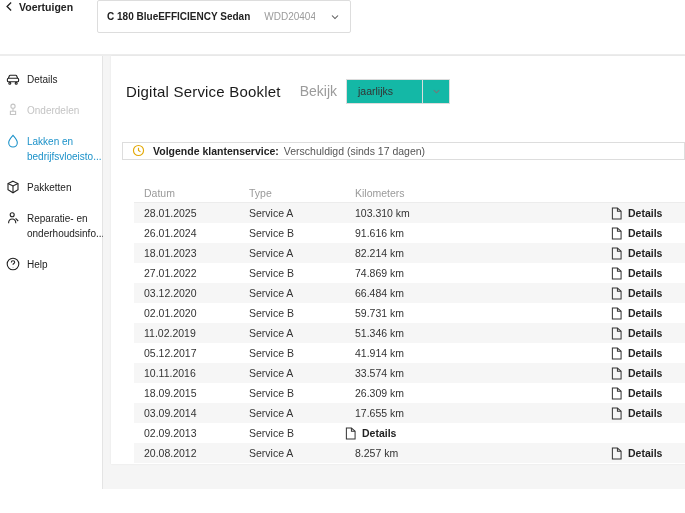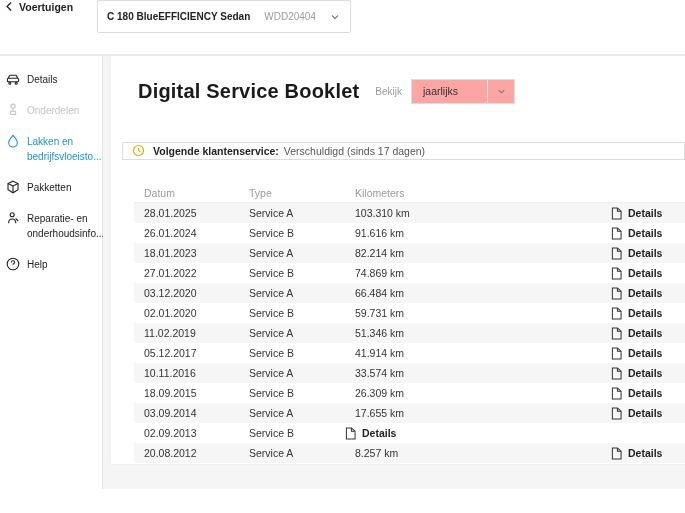--- a/index.html
+++ b/index.html
@@ -43,24 +43,24 @@
   .side-item.active { color:#1a91c9; }
   .side-item.disabled { color:#c4c4c4; }
 
   .content { flex:1; background:#f5f5f5; min-width:0; }
   .card {
     margin-left:8px; background:#fff; height:408px;
     padding:16px 0 0 11px; box-shadow:0 0 2px rgba(0,0,0,0.07);
   }
 
   .card-head { display:flex; align-items:center; height:38px; }
-  .page-title { font-size:20px; font-weight:bold; margin:16px; color:#1a1a1a; letter-spacing:0.2px; }
-  .view-label { font-size:10px; color:#9b9b9b; }
+  .page-title { font-size:15px; font-weight:normal; margin:4px; color:#1a1a1a; letter-spacing:0.2px; }
+  .view-label { margin-left:15px; font-size:14px; color:#9b9b9b; }
   .view-select {
-    margin-left:9px; width:104px; height:25px; background:#fca5a5; border:1px solid #dcdcdc;
+    margin-left:9px; width:104px; height:25px; background:#14b8a6; border:1px solid #dcdcdc;
     display:flex; align-items:stretch; font-size:10.5px; color:#333; cursor:pointer;
   }
   .view-select .val { flex:1; display:flex; align-items:center; padding-left:11px; }
   .view-select .chev { width:27px; border-left:1px solid #dcdcdc; display:flex; align-items:center; justify-content:center; }
   .view-select .chev svg { width:11px; height:11px; stroke:#777; }
 
   .notice {
     margin-top:32px; height:18px; border:1px solid #ddd; background:#fff;
     display:flex; align-items:center; gap:8px; padding-left:9px; font-size:10.5px;
   }

